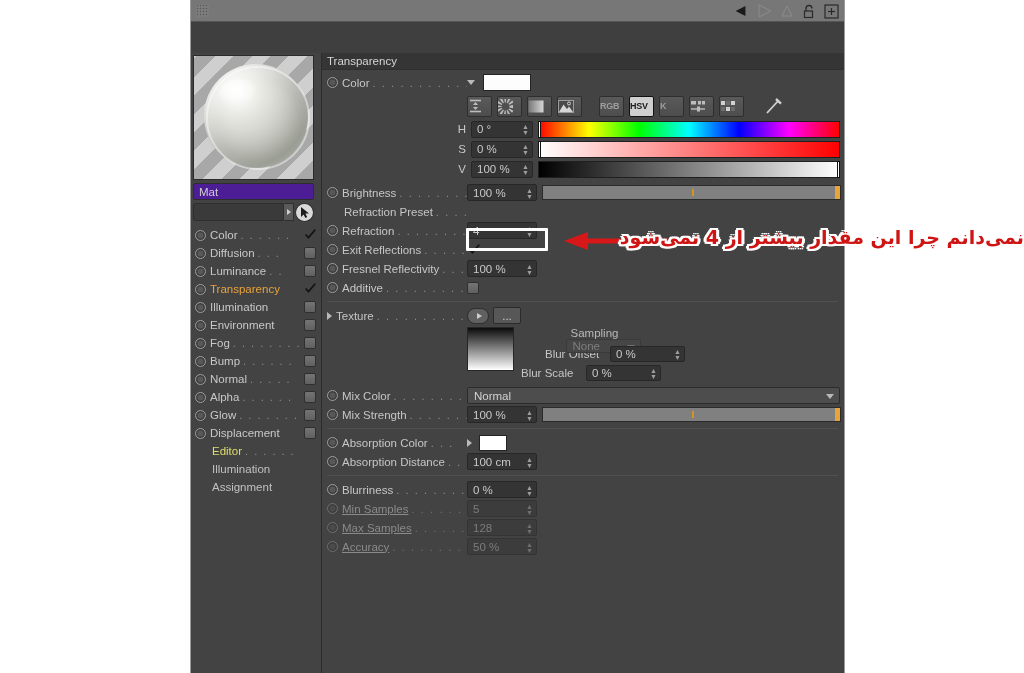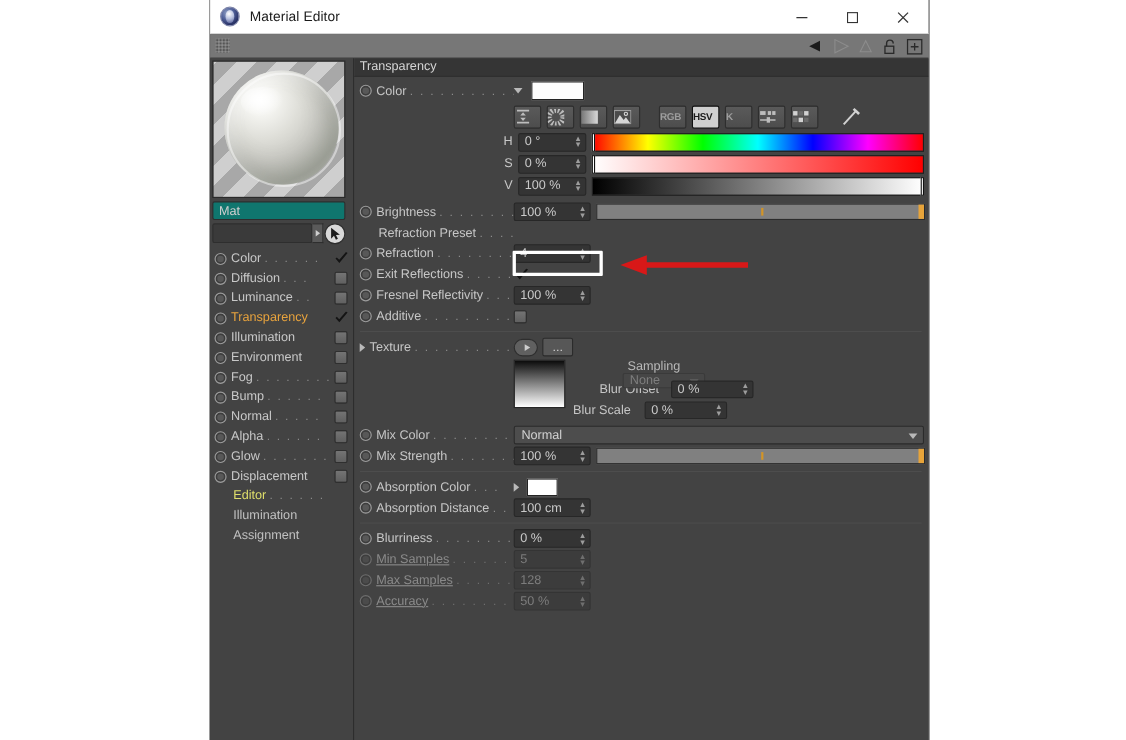--- a/index.html
+++ b/index.html
@@ -85,21 +85,21 @@
   .sphere::after {
     content: ""; position: absolute; left: 14%; top: 14%; width: 38%; height: 26%;
     border-radius: 50%; background: radial-gradient(ellipse at 40% 40%, rgba(255,255,255,.95), rgba(255,255,255,0) 70%);
   }
   .sphere::before {
     content: ""; position: absolute; left: 2%; top: 2%; width: 96%; height: 96%;
     border-radius: 50%; border: 2px solid rgba(255,255,255,.45);
   }
   .matname {
     margin: 3px 0 0 2px; width: 121px; height: 17px;
-    background: #0f766e; border: 1px solid #2e2e2e; border-radius: 2px;
+    background: #4c1d95; border: 1px solid #2e2e2e; border-radius: 2px;
     display: flex; align-items: center; padding-left: 5px;
     color: #cfcfcf; font-size: 11.5px;
   }
   .matrow { margin: 3px 0 0 2px; width: 121px; height: 18px; display: flex; align-items: center; }
   .matsel {
     width: 93px; height: 18px; background: #3a3a3a; border: 1px solid #2e2e2e; border-radius: 2px;
   }
   .matsel-arrow {
     width: 11px; height: 18px; background: #5a5a5a; border: 1px solid #2e2e2e; border-left: none;
     display: flex; align-items: center; justify-content: center;
@@ -236,45 +236,20 @@
     white-space: nowrap;
   }
 </style>
 </head>
 <body>
 
 <div id="root">
 
   <div id="window">
 
-    <div class="titlebar">
-      <div class="app-icon">
-        <div class="outer"></div>
-          <div class="inner"></div>
-      </div>
-      <div class="title-text">Material Editor</div>
-      <div class="win-btns">
-        <div class="win-btn">
-          <svg width="12" height="12" viewBox="0 0 12 12">
-              <line x1="1" y1="6" x2="11" y2="6" stroke="#333" stroke-width="1"></line>
-            </svg>
-        </div>
-        <div class="win-btn">
-          <svg width="12" height="12" viewBox="0 0 12 12">
-              <rect x="1.5" y="1.5" width="9" height="9" fill="none" stroke="#333" stroke-width="1"></rect>
-            </svg>
-        </div>
-        <div class="win-btn">
-          <svg width="12" height="12" viewBox="0 0 12 12">
-              <line x1="1.5" y1="1.5" x2="10.5" y2="10.5" stroke="#333" stroke-width="1.1"></line>
-              <line x1="10.5" y1="1.5" x2="1.5" y2="10.5" stroke="#333" stroke-width="1.1"></line>
-            </svg>
-        </div>
-      </div>
-    </div>
 
     <div class="toolstrip">
       <div class="dotgrid"></div>
       <div class="right-icons">
         <div class="ti">
           <svg width="22" height="14" viewBox="0 0 22 14">
               <polygon points="14,1 14,13 2,7" fill="#1b1b1b"></polygon>
             </svg>
         </div>
         <div class="ti">
@@ -762,15 +737,16 @@
   </div>
 
   <div id="annot">
     <div class="hl-box"></div>
     <div class="arrow">
       <svg width="120" height="20" viewBox="0 0 120 20">
         <line x1="118" y1="10" x2="22" y2="10" stroke="#d81818" stroke-width="5"></line>
         <polygon points="2,10 26,1 26,19" fill="#d81818"></polygon>
       </svg>
     </div>
+    <div class="fa-text">نمی‌دانم چرا این مقدار بیشتر از 4 نمی‌شود</div>
   </div>
 
 </div>
 
 </body></html>

